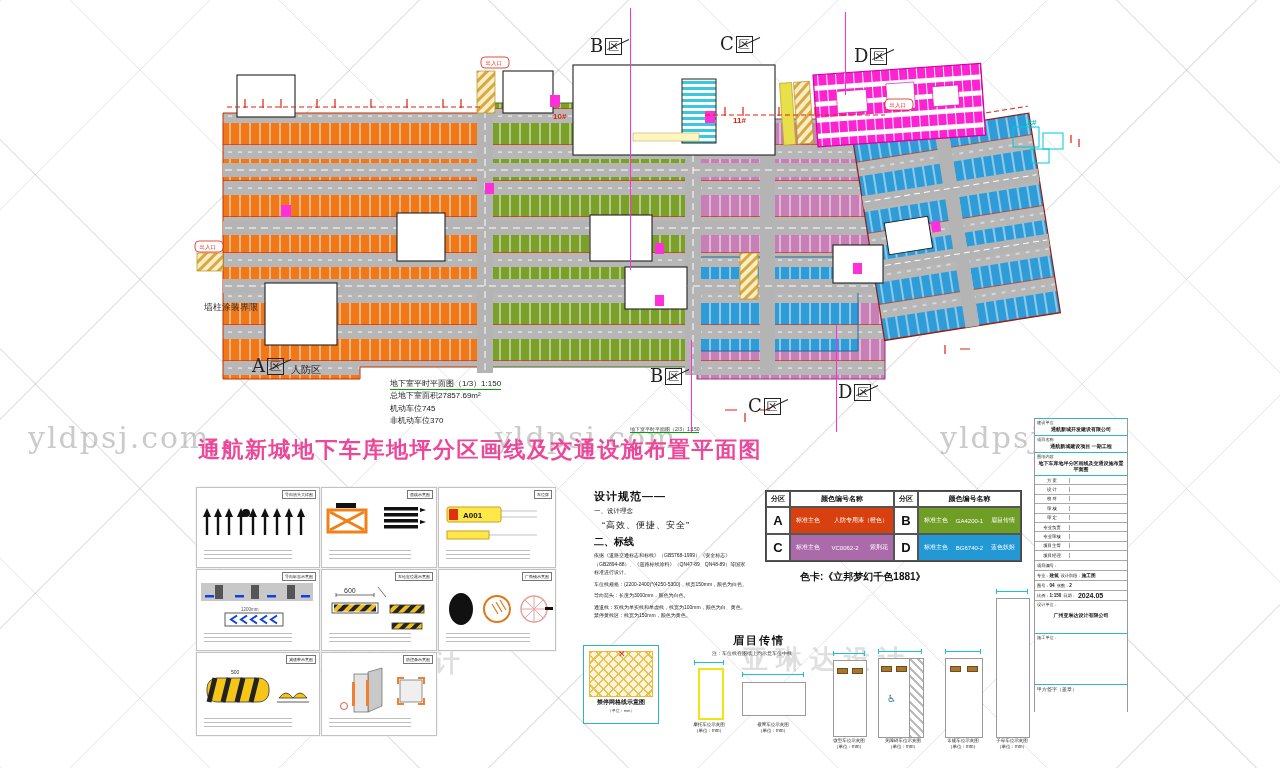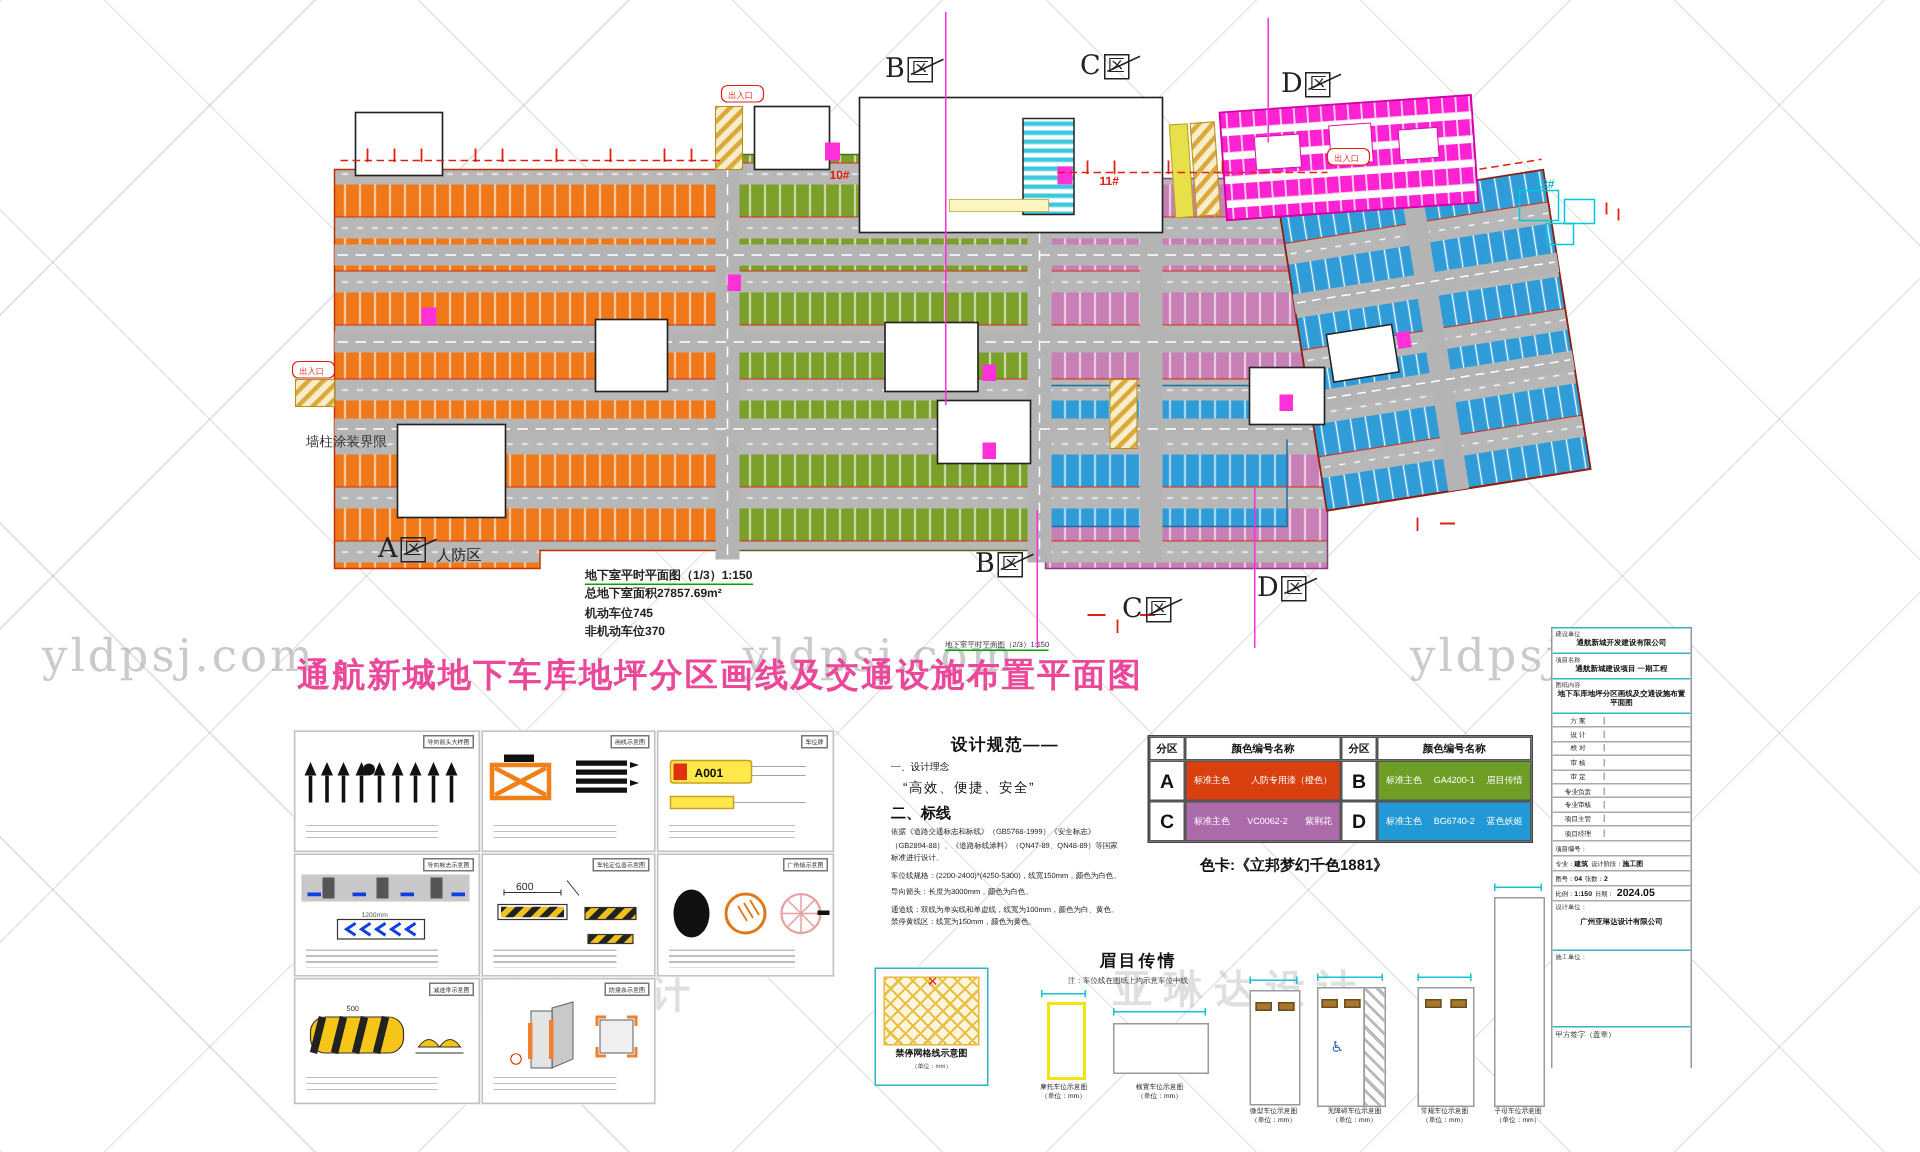--- a/index.html
+++ b/index.html
@@ -23,29 +23,29 @@
   .zlabel .qu{position:relative;width:15px;height:15px;border:1.3px solid #222;
       font-size:11px;line-height:15px;text-align:center;font-family:"Liberation Sans",sans-serif;}
   .zlabel .cut{position:absolute;width:24px;height:1px;background:#222;right:-8px;top:0px;
       transform:rotate(-25deg);transform-origin:right center;}
   .zlabel .sfx{font-size:10px;margin-left:7px;margin-top:5px;font-family:Liberation Mono, monospace;}
   
   .secline{position:absolute;width:1px;background:#ff2fd8;z-index:5;}
   
   .main-title{position:absolute;left:198px;top:435px;font-size:22px;font-weight:600;
       letter-spacing:1.5px;color:#ec4899;z-index:4;}
-  .plan-caption{position:absolute;left:390px;top:378px;font-size:8px;font-weight:bold;
+  .plan-caption{position:absolute;left:390px;top:378px;font-size:8px;font-weight:normal;
       line-height:1.55;color:#222;z-index:4;}
   .plan-caption .gl{border-bottom:1.5px solid #00a400;padding-bottom:1px;}
   .plan-caption2{position:absolute;left:630px;top:426px;font-size:5px;color:#333;
       border-bottom:1px solid #00a400;z-index:4;}
-  .wallnote{position:absolute;left:204px;top:288px;font-size:9px;color:#333;z-index:4;}
+  .wallnote{position:absolute;left:204px;top:301px;font-size:9px;color:#333;z-index:4;}
   
   .spec{position:absolute;left:594px;top:489px;width:180px;z-index:4;color:#111;}
-  .spec .t{font-size:11px;font-weight:bold;letter-spacing:1px;margin-left:40px;}
+  .spec .t{font-size:11px;font-weight:bold;letter-spacing:1px;}
   .spec .s{font-size:6.5px;margin-top:3px;}
   .spec .q{font-size:9px;font-weight:normal;margin:3px 0 2px 8px;letter-spacing:1px;}
   .spec .h2{font-size:10px;font-weight:bold;margin:3px 0 2px 0;}
   .spec .p{font-size:5px;line-height:1.7;color:#222;}
   
   .ltable{position:absolute;left:765px;top:490px;z-index:4;display:grid;
       grid-template-columns:24px 104px 24px 103px;grid-template-rows:16px 27px 27px;
       border:1px solid #444;background:#fff;}
   .ltable>div{border:0.5px solid #555;display:flex;align-items:center;justify-content:center;}
   .lth{font-size:7px;font-weight:bold;}

